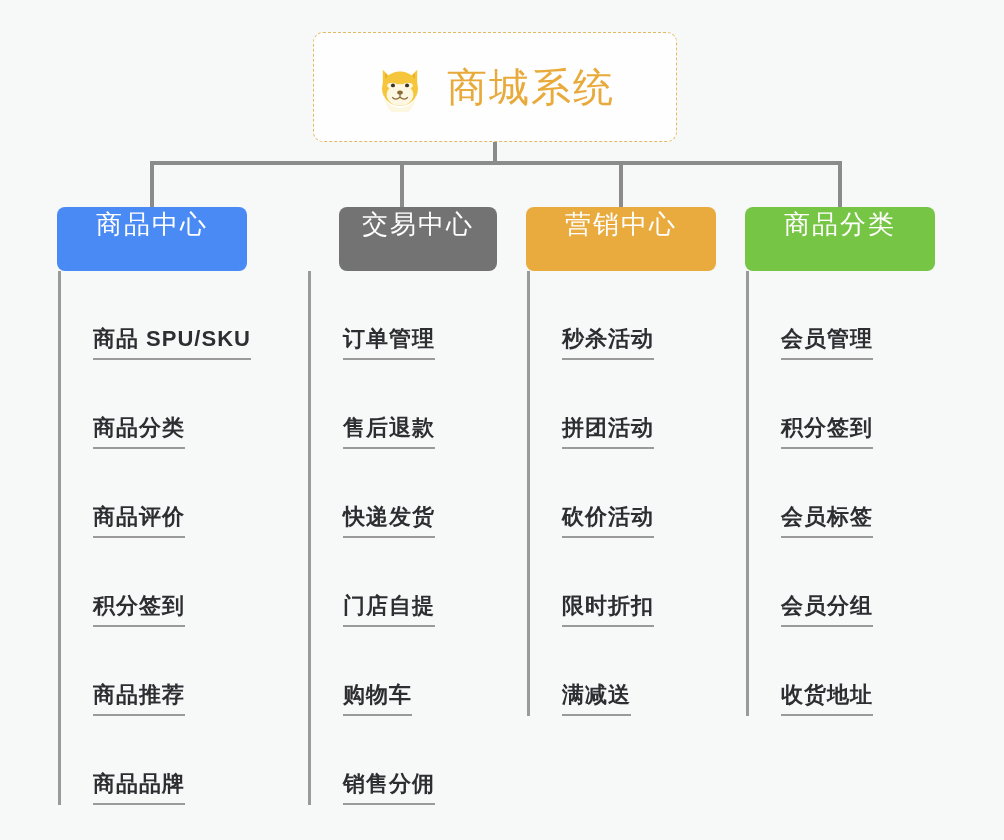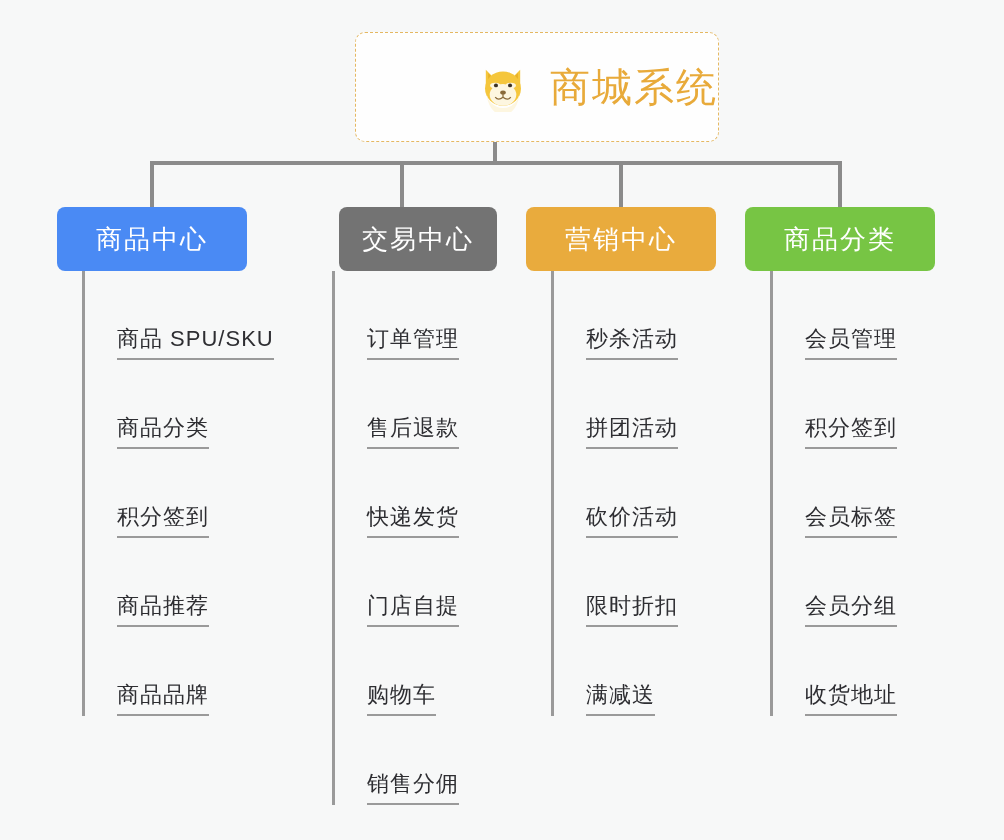--- a/index.html
+++ b/index.html
@@ -28,23 +28,22 @@
     left: 313px;
     top: 32px;
     width: 364px;
     height: 110px;
     background: #fefefe;
     border: 1px dashed #e5b862;
     border-radius: 10px;
     box-sizing: border-box;
     display: flex;
     align-items: center;
-    justify-content: flex-end;
+    justify-content: center;
     gap: 22px;
-    margin-left: 42px;
   }
   .root-emoji {
     width: 50px;
     height: 50px;
     flex: 0 0 auto;
     display: block;
   }
   .root-title {
     font-size: 40px;
     color: #e8aa3a;
@@ -79,34 +78,35 @@
   
   .col {
     position: absolute;
     top: 207px;
     width: 190px;
   }
   .cat-box {
     height: 64px;
     border-radius: 8px;
     display: flex;
-    align-items: center;
+    align-items: flex-start;
     justify-content: center;
     color: #ffffff;
     font-size: 26px;
     letter-spacing: 2px;
     box-sizing: border-box;
   }
 
   
   .leaf-list {
     position: relative;
-    margin-left: 25px;
+    margin-left: 1px;
     padding-left: 0;
     border-left: 3px solid #9a9a9a;
+    font-weight: bold;
   }
   .leaf-item {
     height: 89px;
     display: flex;
     align-items: flex-end;
     box-sizing: border-box;
   }
   .leaf-label {
     margin-left: 32px;
     font-size: 22px;
@@ -156,20 +156,23 @@
         <span>商品中心</span>
       </div>
       <div class="leaf-list">
         <div class="leaf-item">
           <span class="leaf-label">商品 SPU/SKU</span>
         </div>
         <div class="leaf-item">
           <span class="leaf-label">商品分类</span>
         </div>
         <div class="leaf-item">
+          <span class="leaf-label">商品评价</span>
+        </div>
+        <div class="leaf-item">
           <span class="leaf-label">积分签到</span>
         </div>
         <div class="leaf-item">
           <span class="leaf-label">商品推荐</span>
         </div>
         <div class="leaf-item">
           <span class="leaf-label">商品品牌</span>
         </div>
       </div>
     </div>

